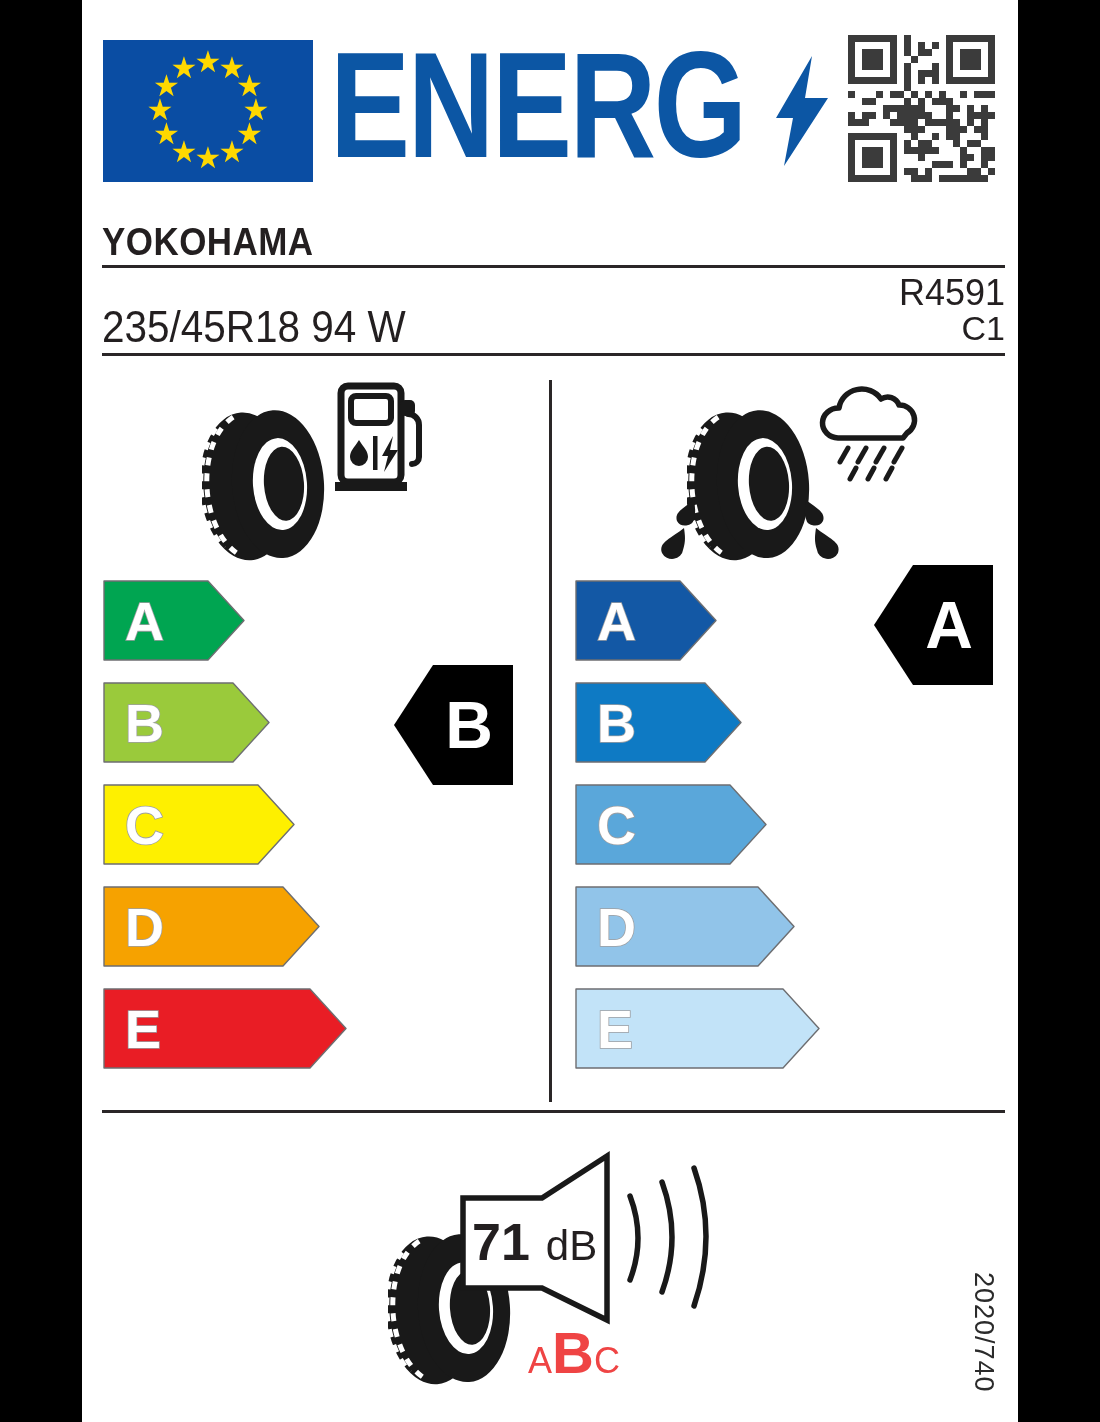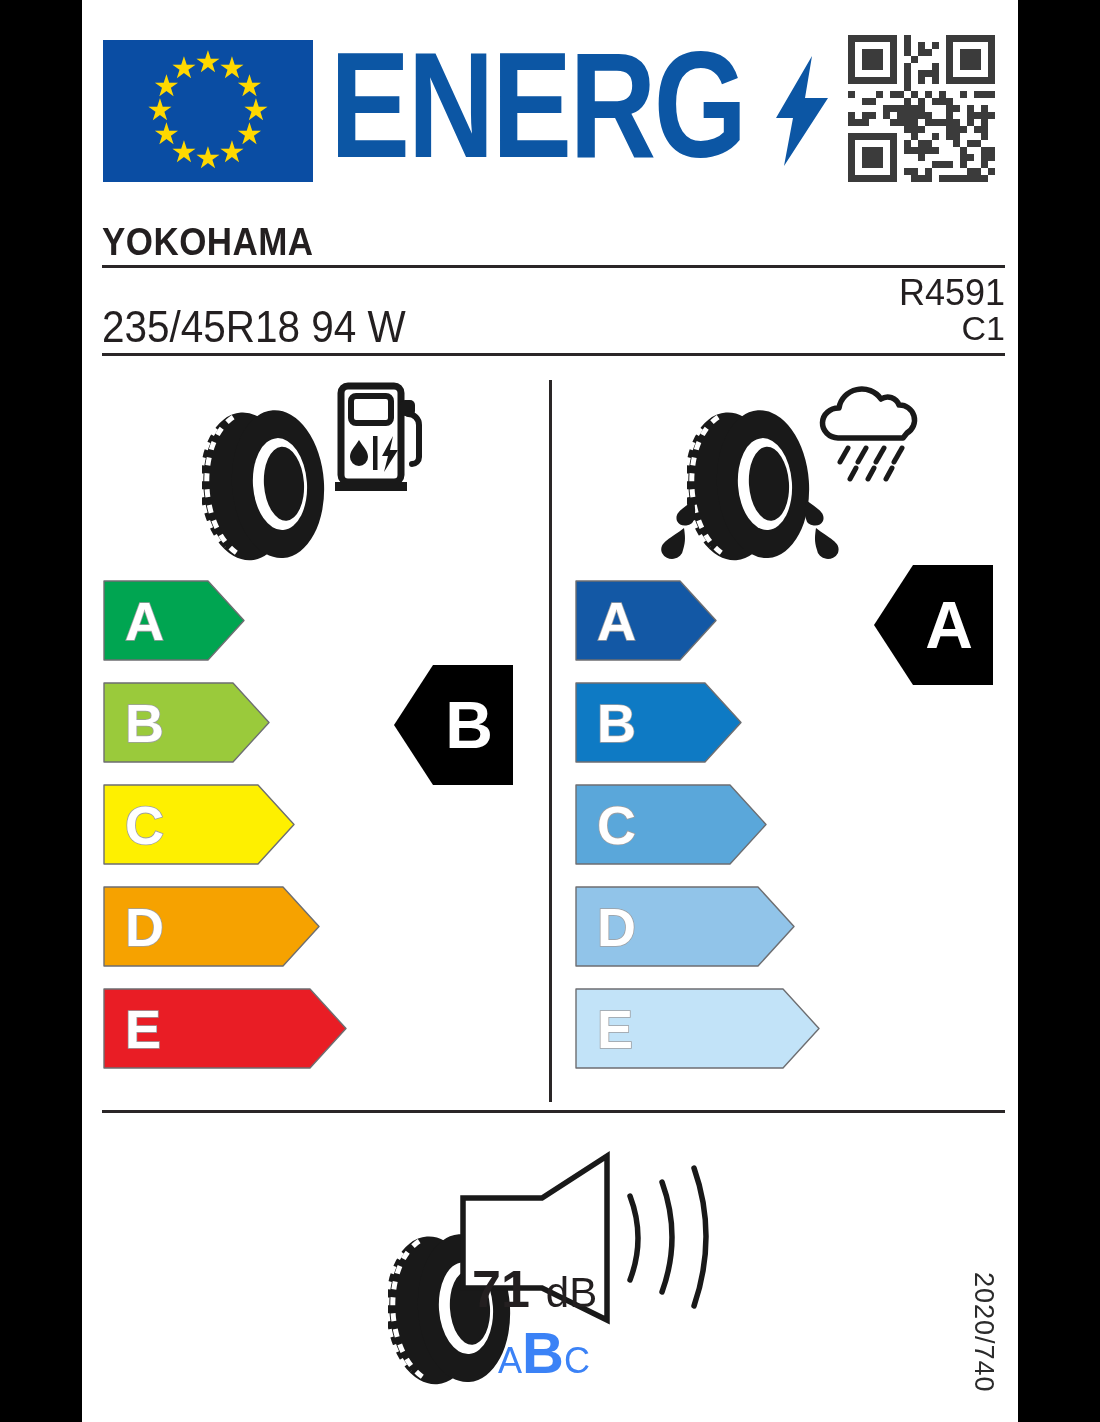--- a/index.html
+++ b/index.html
@@ -23,25 +23,25 @@
   .hline{left:20px;width:903px;height:3px;background:#2a2627;}
   .vline{left:467px;top:380px;width:3px;height:722px;background:#2a2627;}
   
   .scale{width:260px;height:500px;}
   .scale-left{left:21px;top:580px;}
   .scale-right{left:493px;top:580px;}
   .rating-arrow{width:122px;height:124px;}
   .fuel-arrow{left:310px;top:663px;}
   .wet-arrow{left:790px;top:563px;}
   
-  .noise-db{left:390px;top:1216px;white-space:nowrap;z-index:5;line-height:1;margin-top:47px;}
+  .noise-db{left:390px;top:1216px;white-space:nowrap;z-index:5;line-height:1;}
   .noise-db .val{font-size:52px;font-weight:bold;}
   .noise-db .unit{font-size:42px;margin-left:16px;}
-  .noise-classes{left:416px;top:1324px;line-height:1;white-space:nowrap;z-index:5;
-                 font-size:58px;color:#3b82f6;}
+  .noise-classes{left:446px;top:1324px;line-height:1;white-space:nowrap;z-index:5;
+                 font-size:58px;color:#ef4444;}
   .noise-classes .small{font-size:36px;}
   .noise-classes .rated{font-weight:bold;}
   .regulation{left:886px;top:1272px;font-size:27px;color:#2b2b2b;
               writing-mode:vertical-rl;letter-spacing:1px;}
   svg{display:block;}
 </style>
 </head>
 <body>
 
 <div class="page">

